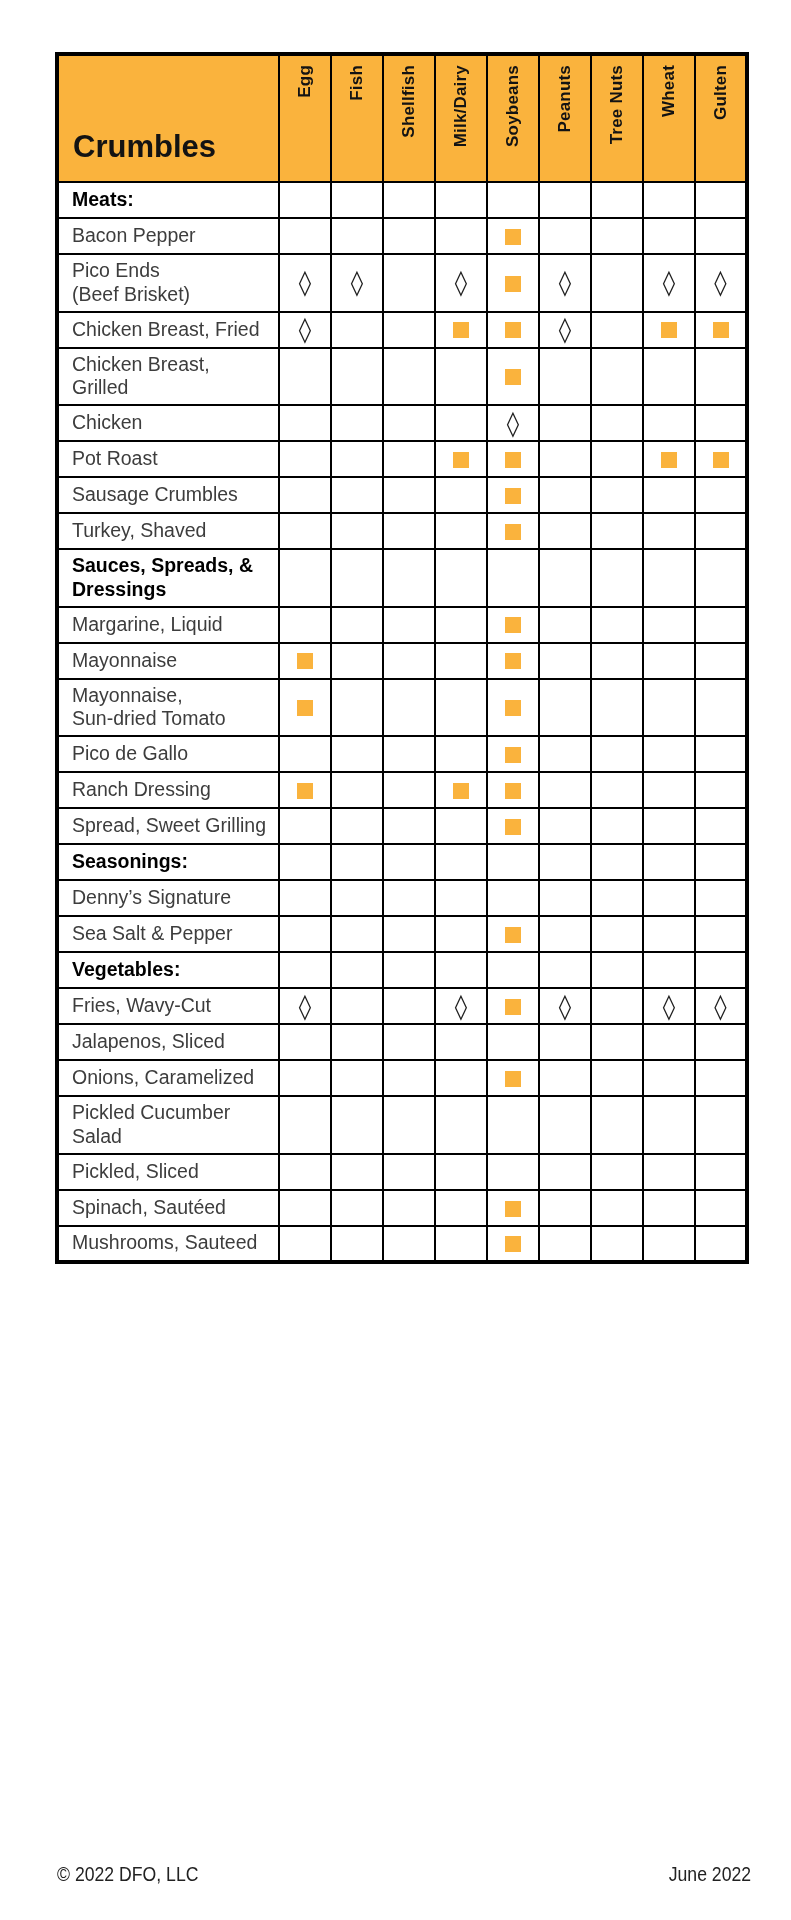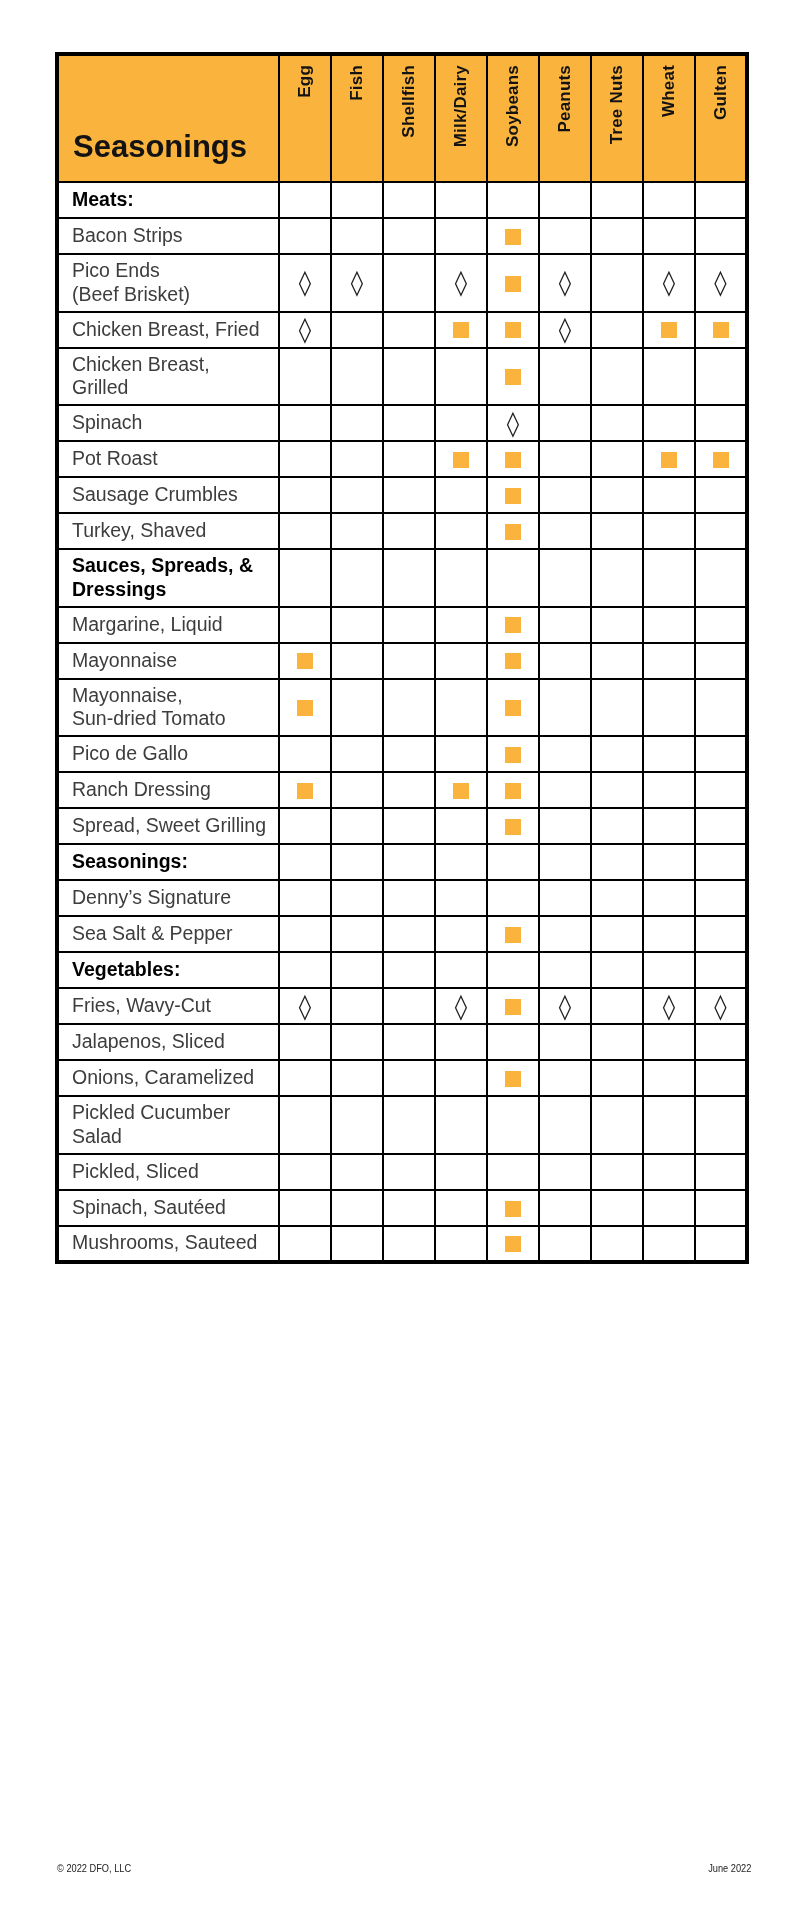--- a/index.html
+++ b/index.html
@@ -78,35 +78,35 @@
     color: #1d1d1d;
     vertical-align: middle;
   }
   
   .footer {
     position: absolute;
     left: 57px; top: 1862px;
     width: 694px;
     display: flex;
     justify-content: space-between;
-    font-size: 11px;
+    font-size: 21px;
     color: #222;
   }
   .footer .cond-l { transform: scaleX(0.84); transform-origin: left center; }
   .footer .cond-r { transform: scaleX(0.84); transform-origin: right center; }
 </style>
 </head>
 <body>
 
 <div class="table-wrap">
   <table class="allergen">
     <thead>
       <tr id="header-row">
         <th class="corner">
-          <span>Seasonings</span>
+          <span>Crumbles</span>
         </th>
       <th class="col-h"><span class="vert">Egg</span></th>
           <th class="col-h"><span class="vert">Fish</span></th>
           <th class="col-h"><span class="vert">Shellfish</span></th>
           <th class="col-h"><span class="vert">Milk/Dairy</span></th>
           <th class="col-h"><span class="vert">Soybeans</span></th>
           <th class="col-h"><span class="vert">Peanuts</span></th>
           <th class="col-h"><span class="vert">Tree Nuts</span></th>
           <th class="col-h"><span class="vert">Wheat</span></th>
           <th class="col-h"><span class="vert">Gulten</span></th>
@@ -119,21 +119,21 @@
           <td class="mk"></td>
           <td class="mk"></td>
           <td class="mk"></td>
           <td class="mk"></td>
           <td class="mk"></td>
           <td class="mk"></td>
           <td class="mk"></td>
           <td class="mk"></td>
         </tr>
         <tr class="item">
-          <td class="lbl">Bacon Strips</td>
+          <td class="lbl">Bacon Pepper</td>
           <td class="mk"></td>
           <td class="mk"></td>
           <td class="mk"></td>
           <td class="mk"></td>
           <td class="mk"><span class="sq"></span></td>
           <td class="mk"></td>
           <td class="mk"></td>
           <td class="mk"></td>
           <td class="mk"></td>
         </tr>
@@ -168,21 +168,21 @@
           <td class="mk"></td>
           <td class="mk"></td>
           <td class="mk"></td>
           <td class="mk"><span class="sq"></span></td>
           <td class="mk"></td>
           <td class="mk"></td>
           <td class="mk"></td>
           <td class="mk"></td>
         </tr>
         <tr class="item">
-          <td class="lbl">Spinach</td>
+          <td class="lbl">Chicken</td>
           <td class="mk"></td>
           <td class="mk"></td>
           <td class="mk"></td>
           <td class="mk"></td>
           <td class="mk"><span class="di">◊</span></td>
           <td class="mk"></td>
           <td class="mk"></td>
           <td class="mk"></td>
           <td class="mk"></td>
         </tr>

